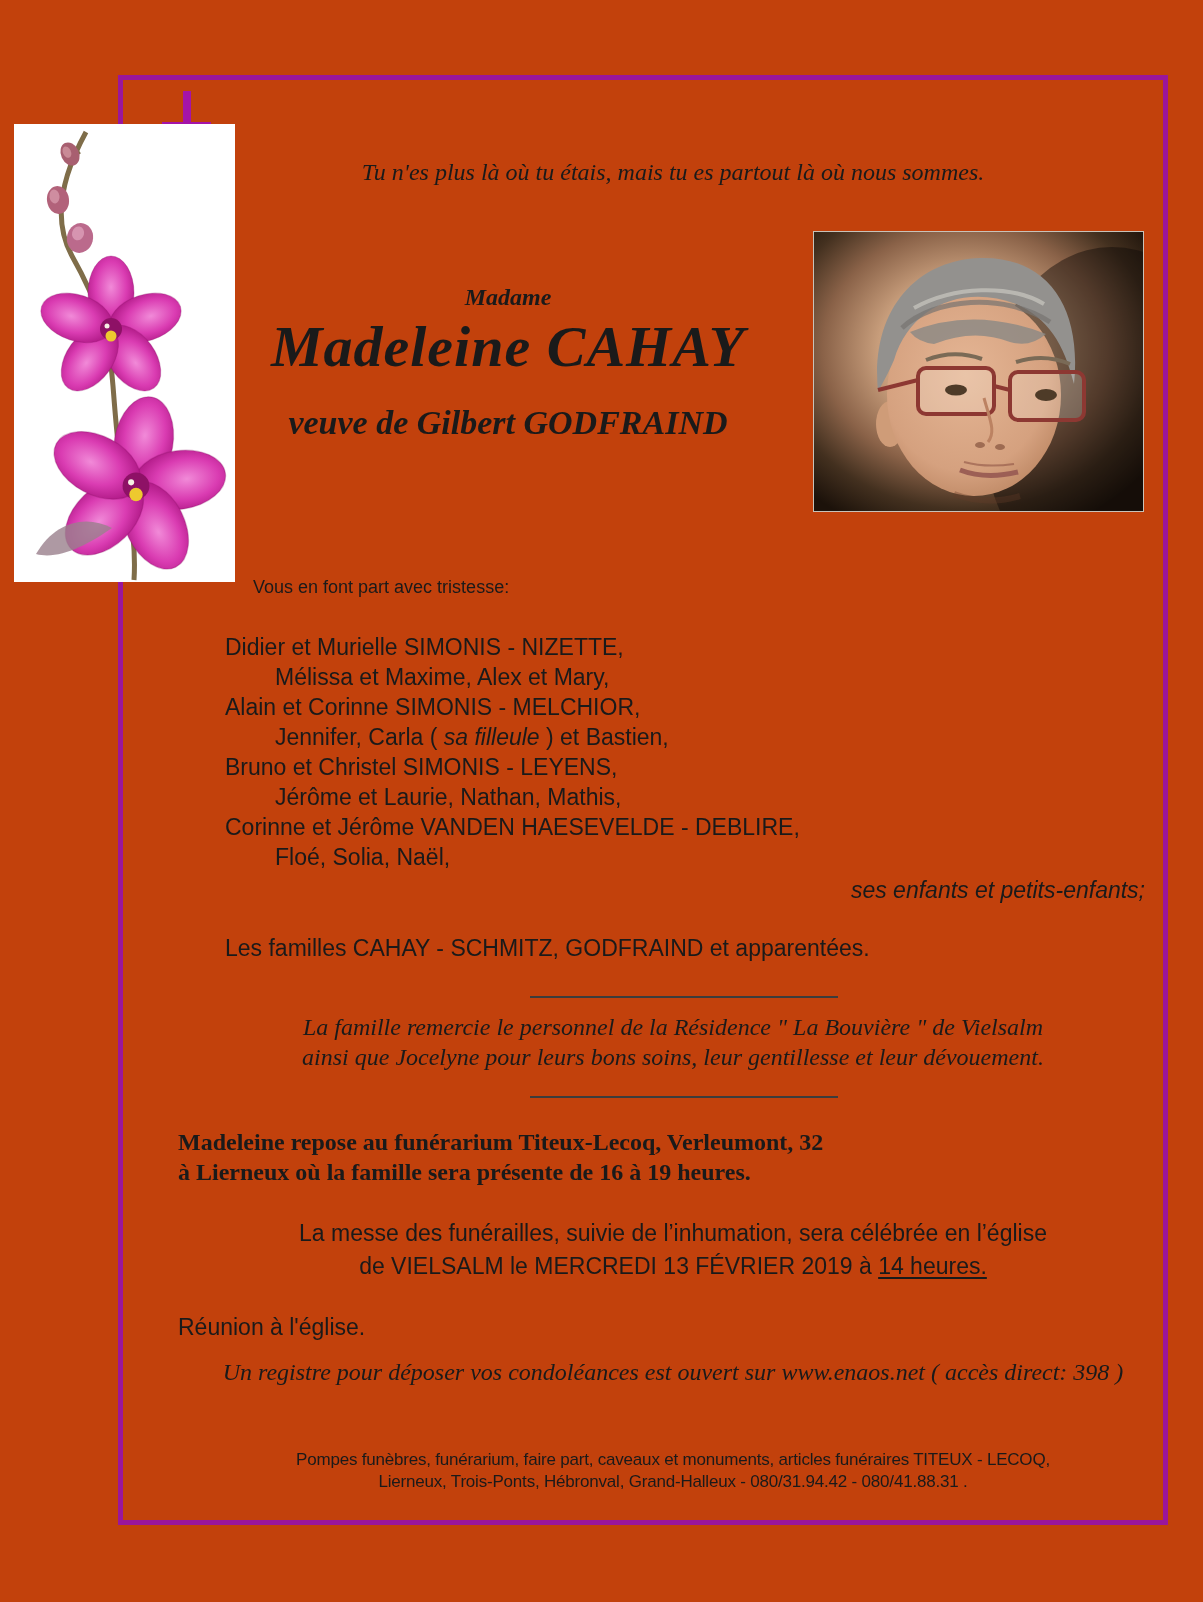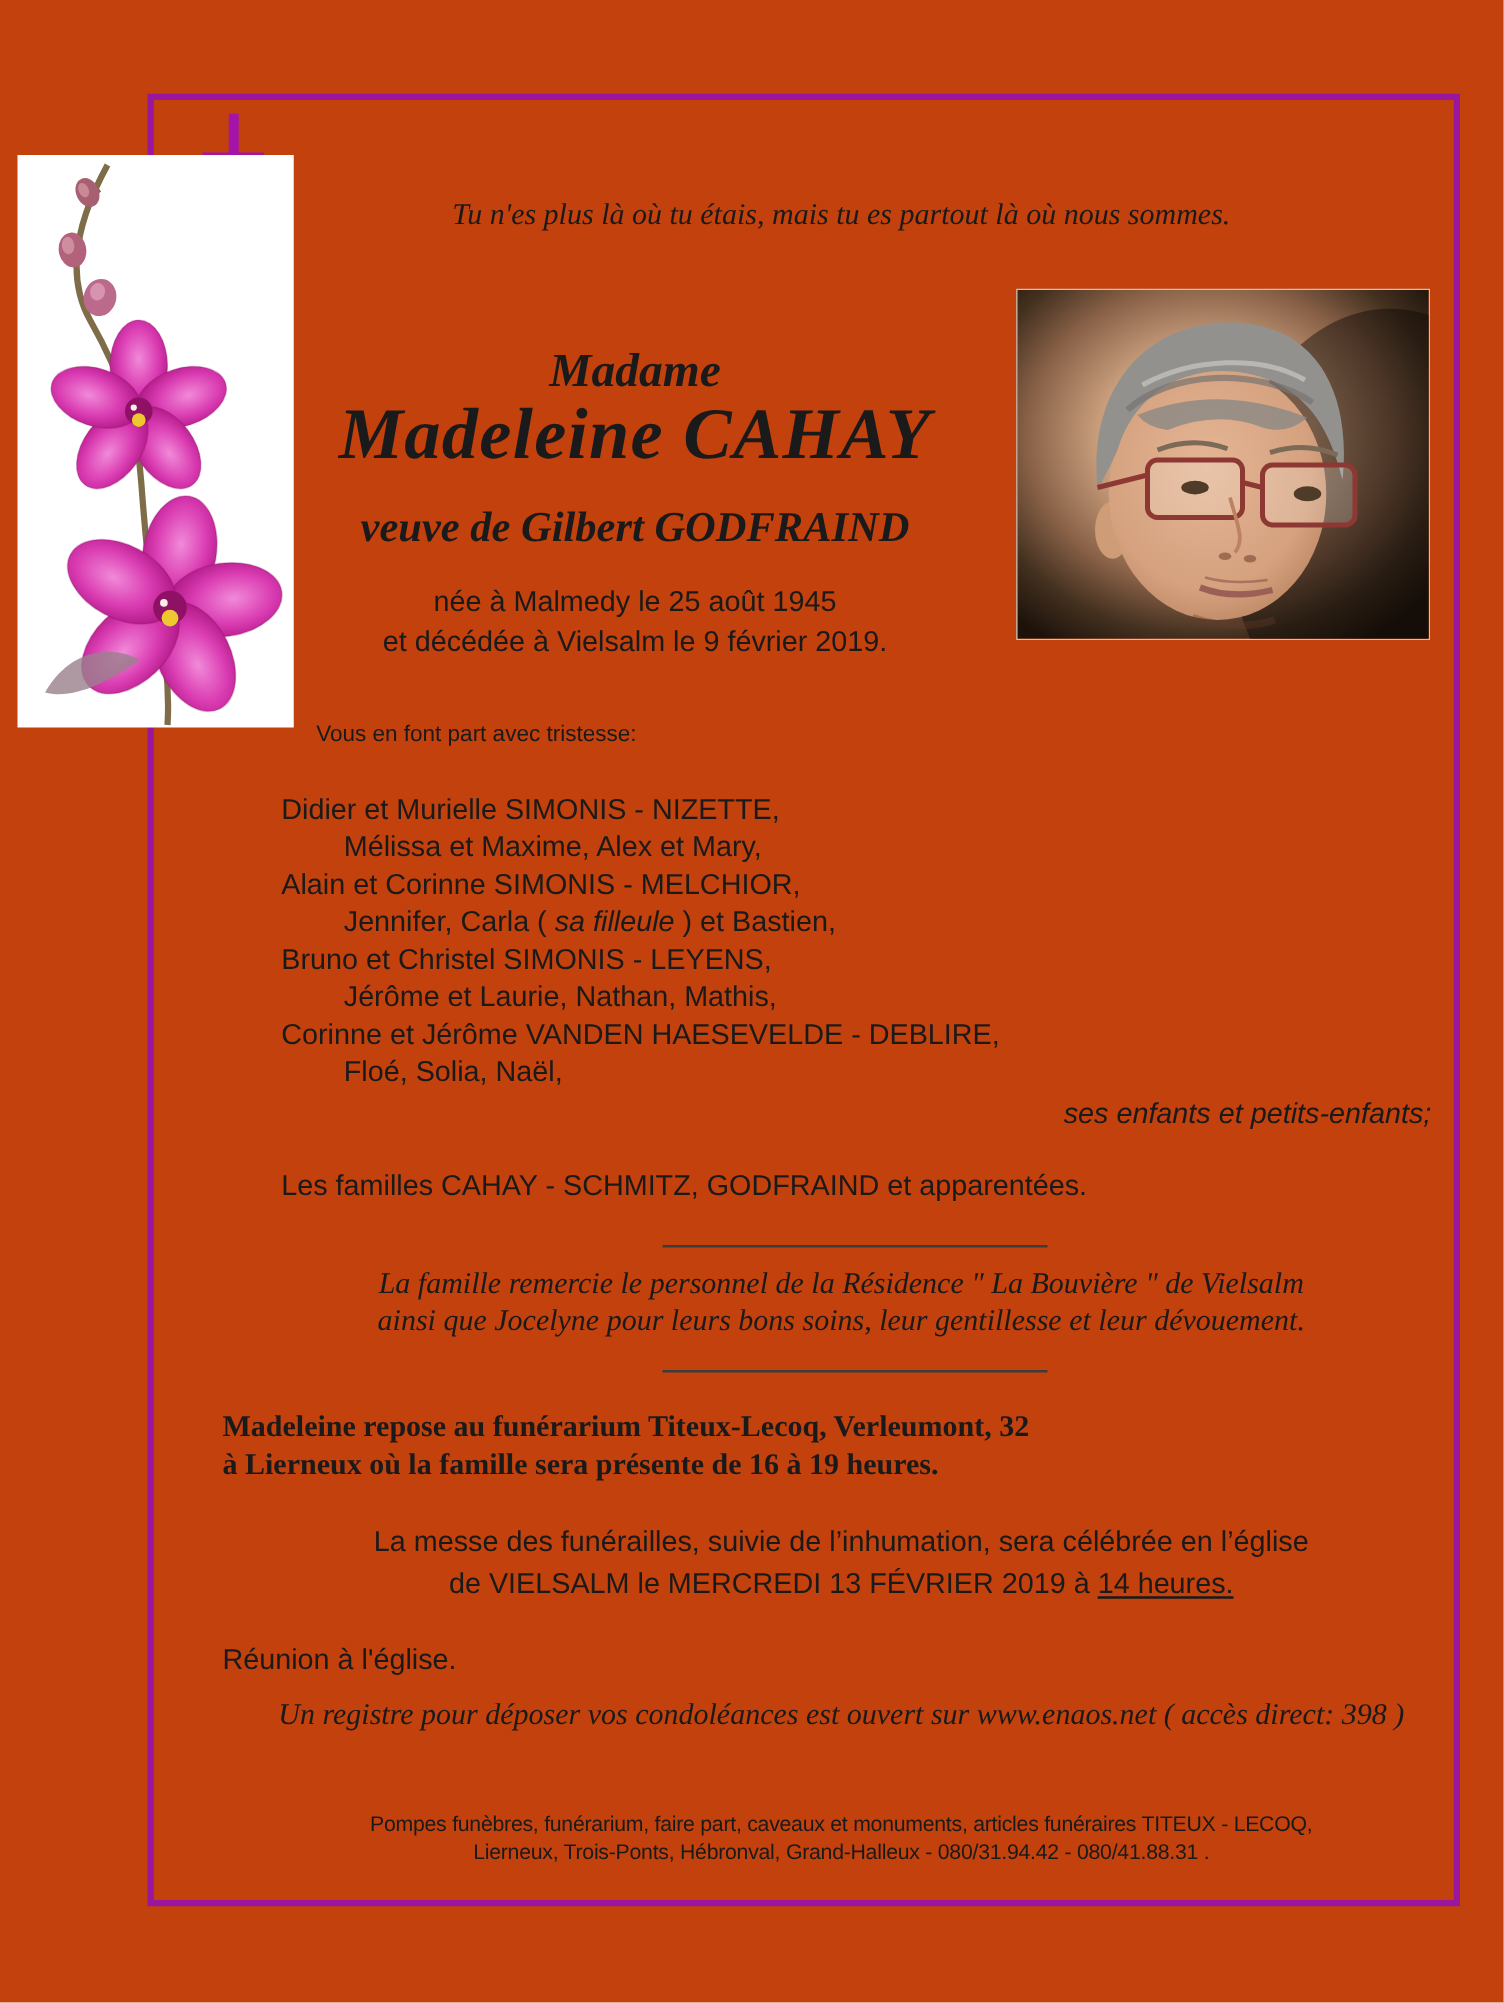--- a/index.html
+++ b/index.html
@@ -22,21 +22,21 @@
   .serif-b  { font-family:"Liberation Serif","DejaVu Serif",serif; font-weight:bold; }
 
   .quote { position:absolute; left:178px; top:158px; width:990px; text-align:center;
            font-size:24px; line-height:28px; }
 
   .photo { position:absolute; left:813px; top:231px; width:331px; height:281px;
            border:1px solid #c9c2b8; box-sizing:border-box; }
   .photo svg { display:block; }
 
   .title-block { position:absolute; left:168px; top:275px; width:680px; text-align:center; }
-  .salutation { font-size:38px; line-height:44px; }
+  .salutation { font-size:24px; line-height:44px; }
   .deceased-name { font-size:58px; line-height:56px; letter-spacing:1px; }
   .widow-line { font-size:34px; line-height:52px; margin-top:22px; }
   .vitals { margin-top:16px; font-size:23px; line-height:32px; }
 
   .announce { position:absolute; left:225px; top:572px; font-size:18px; line-height:30px;margin-left:28px; }
 
   .family { position:absolute; left:225px; top:632px; font-size:23px; line-height:30px; }
   .family .indent { padding-left:50px; }
   .family .it { font-style:italic; }
 
@@ -165,24 +165,20 @@
       <path d="M146 238 Q172 248 204 240" fill="none" stroke="#9c5f55" stroke-width="5"></path>
       <path d="M150 230 Q172 236 200 232" fill="none" stroke="rgba(130,70,58,0.5)" stroke-width="2"></path>
       <path d="M140 262 Q172 274 206 264" fill="none" stroke="rgba(100,60,40,0.35)" stroke-width="6"></path>
     </svg>
   </div>
 
   <div class="title-block">
     <div class="salutation serif-bi">Madame</div>
     <div class="deceased-name serif-bi">Madeleine CAHAY</div>
     <div class="widow-line serif-bi">veuve de Gilbert GODFRAIND</div>
-    <div class="vitals">
-      <div>née à Malmedy le 25 août 1945</div>
-      <div>et décédée à Vielsalm le 9 février 2019.</div>
-    </div>
   </div>
 
   <div class="announce">Vous en font part avec tristesse:</div>
 
   <div class="family">
     <div>Didier et Murielle SIMONIS - NIZETTE,</div>
     <div class="indent">Mélissa et Maxime, Alex et Mary,</div>
     <div>Alain et Corinne SIMONIS - MELCHIOR,</div>
     <div class="indent"><span>Jennifer, Carla ( </span><span class="it">sa filleule</span><span> ) et Bastien,</span></div>
     <div>Bruno et Christel SIMONIS - LEYENS,</div>

